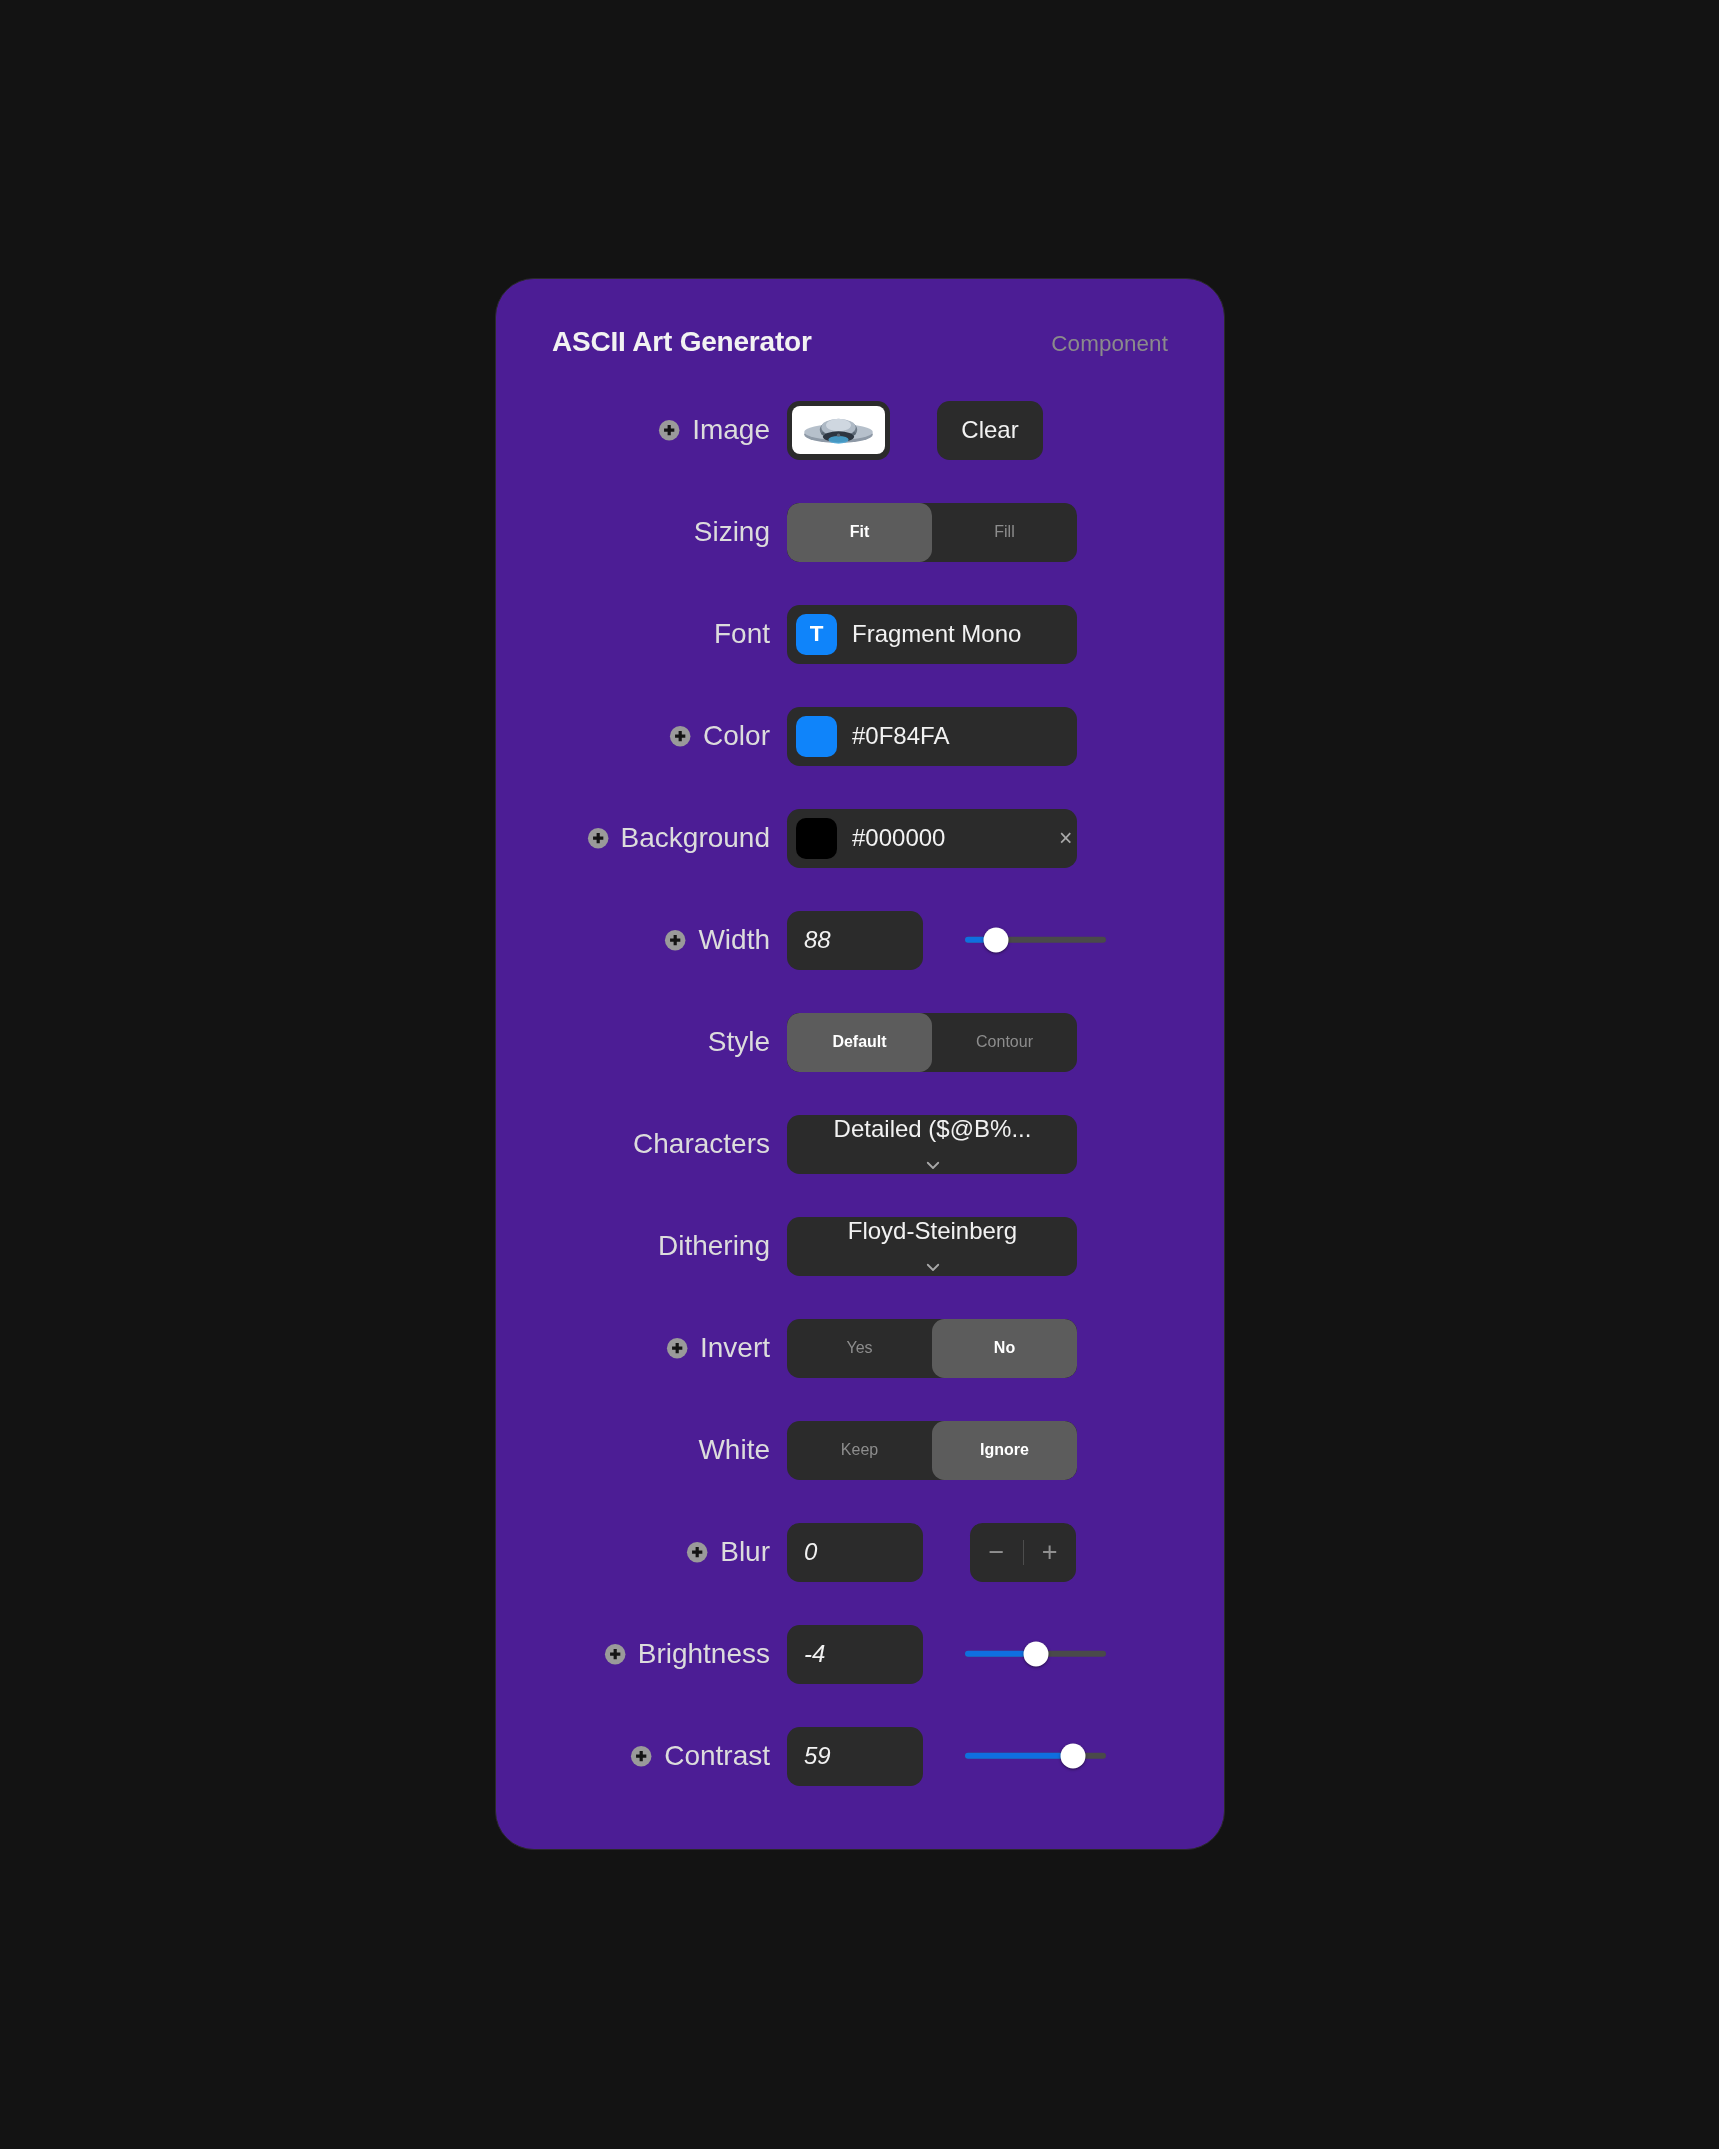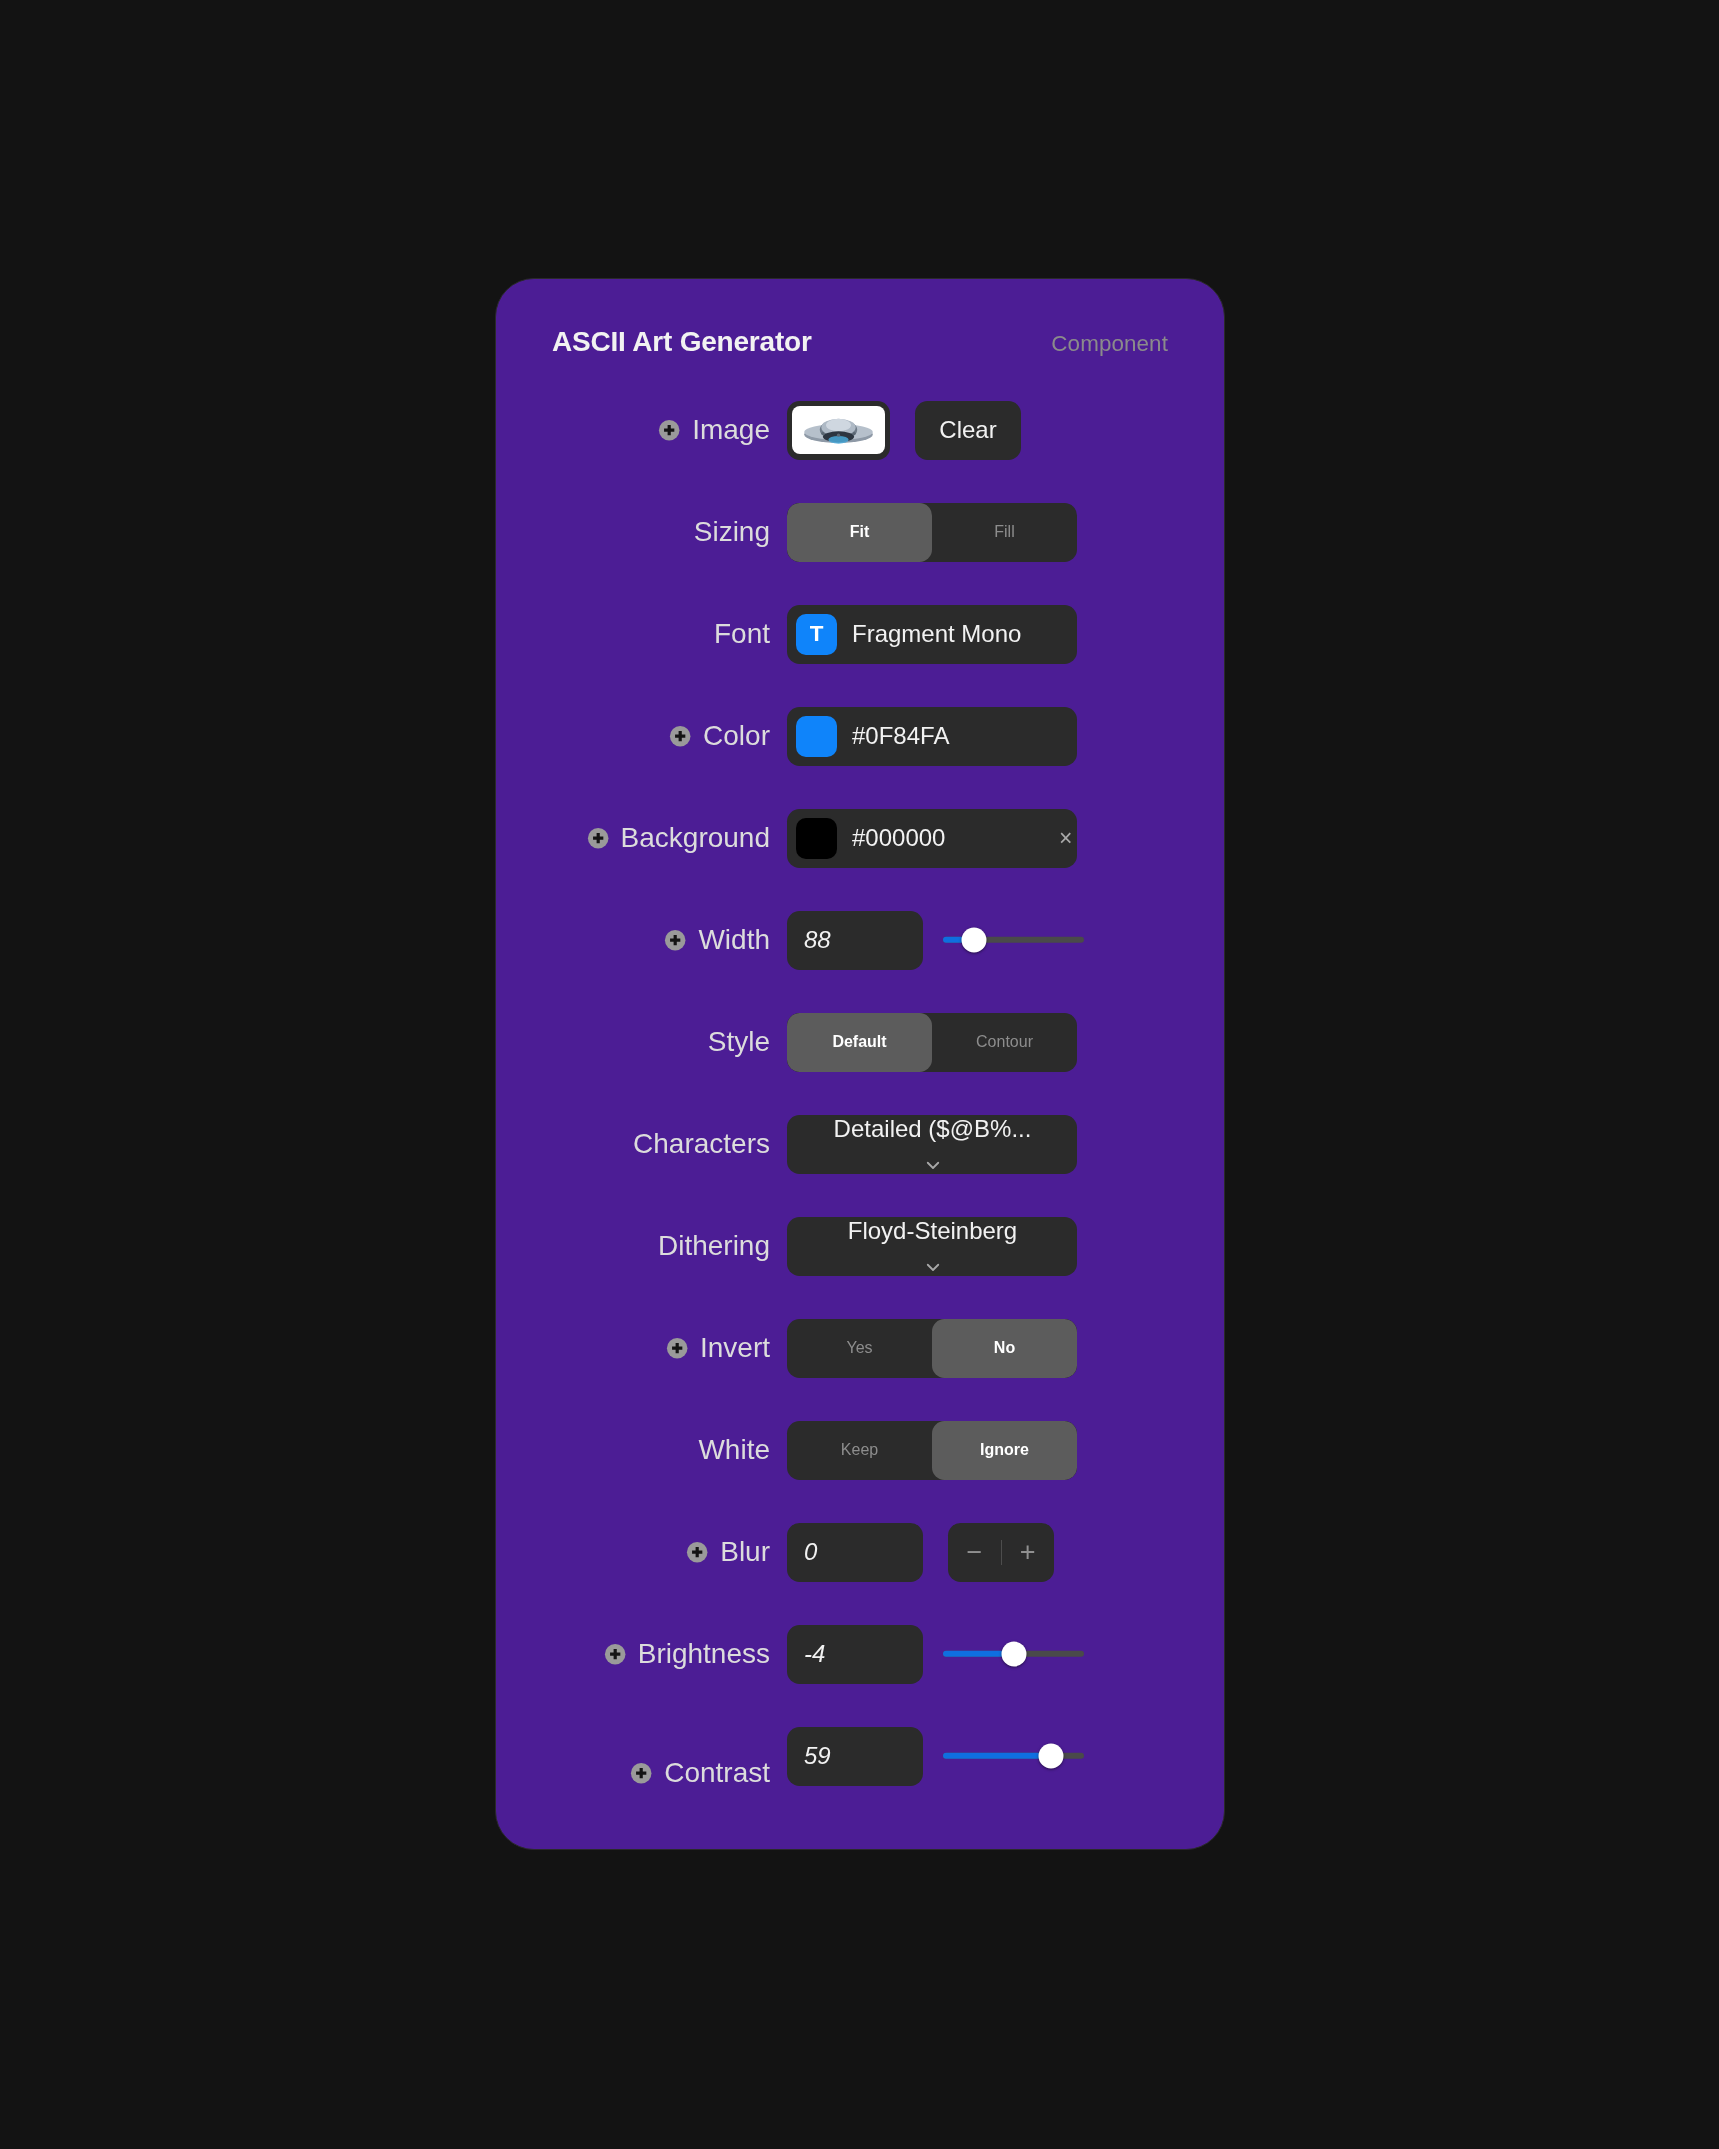--- a/index.html
+++ b/index.html
@@ -52,21 +52,21 @@
     letter-spacing: 0.1px;
   }
 
   
   .row {
     display: flex;
     align-items: center;
     height: 66px;
     margin-bottom: 36px;
   }
-  .row:last-child { margin-bottom: 0; align-items: flex-end; }
+  .row:last-child { margin-bottom: 0; }
 
   .row-label {
     width: 235px;
     flex: 0 0 235px;
     display: flex;
     align-items: center;
     justify-content: flex-end;
     gap: 11.6px;
     padding-right: 17px;
     font-size: 28px;
@@ -78,21 +78,21 @@
     flex: 0 0 auto;
     width: 22.4px;
     height: 22.4px;
     display: block;
   }
 
   .row-control {
     flex: 1 1 auto;
     display: flex;
     align-items: center;
-    gap: 7px;
+    gap: 29px;
     height: 100%;
   }
 
   
   .thumb-box {
     width: 103px;
     height: 59px;
     background: #2b2b2b;
     border-radius: 12.5px;
     display: flex;

